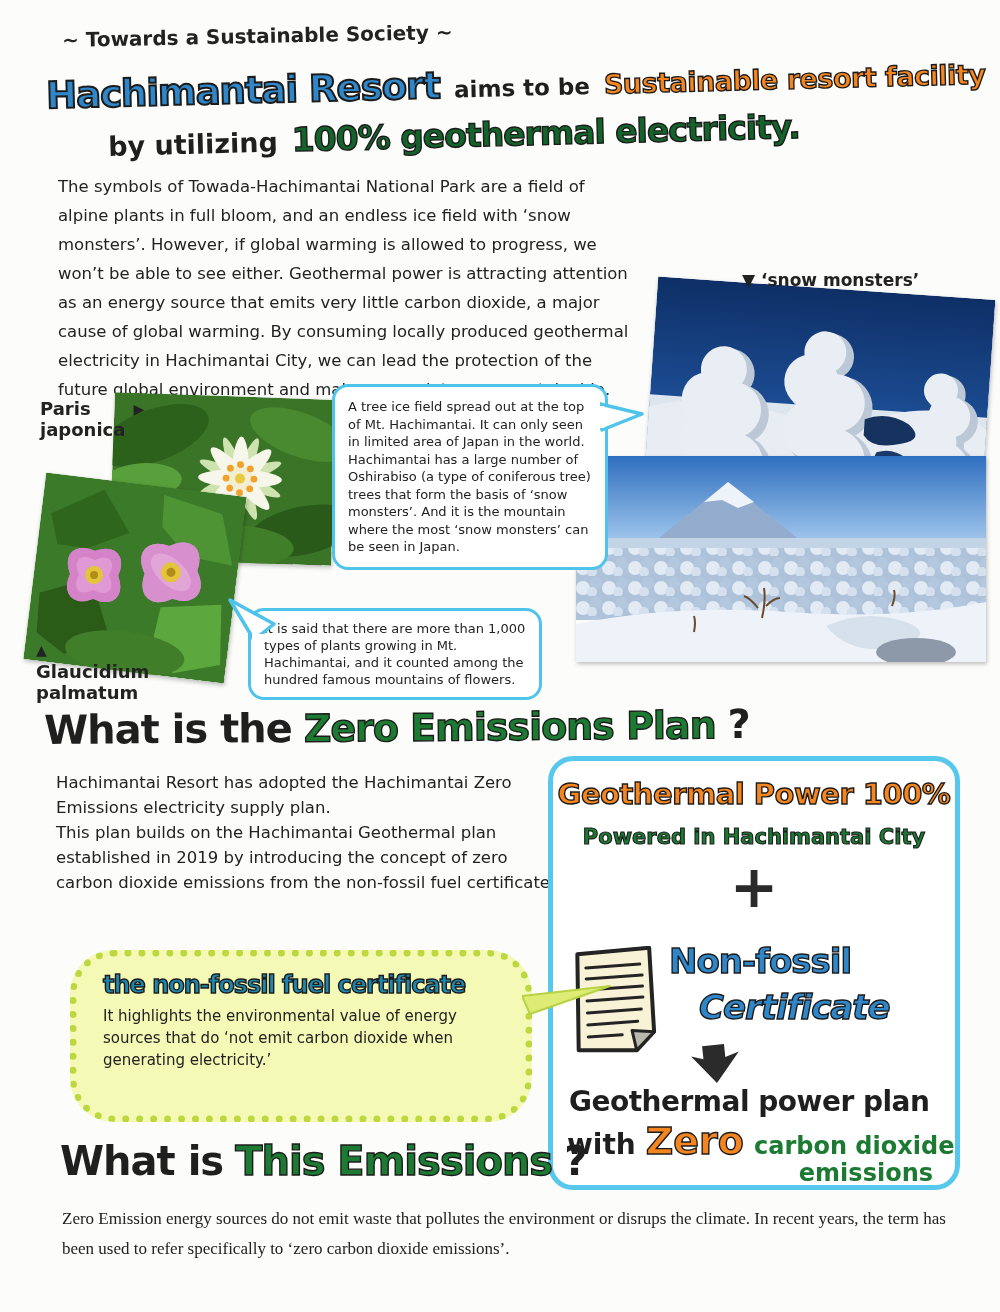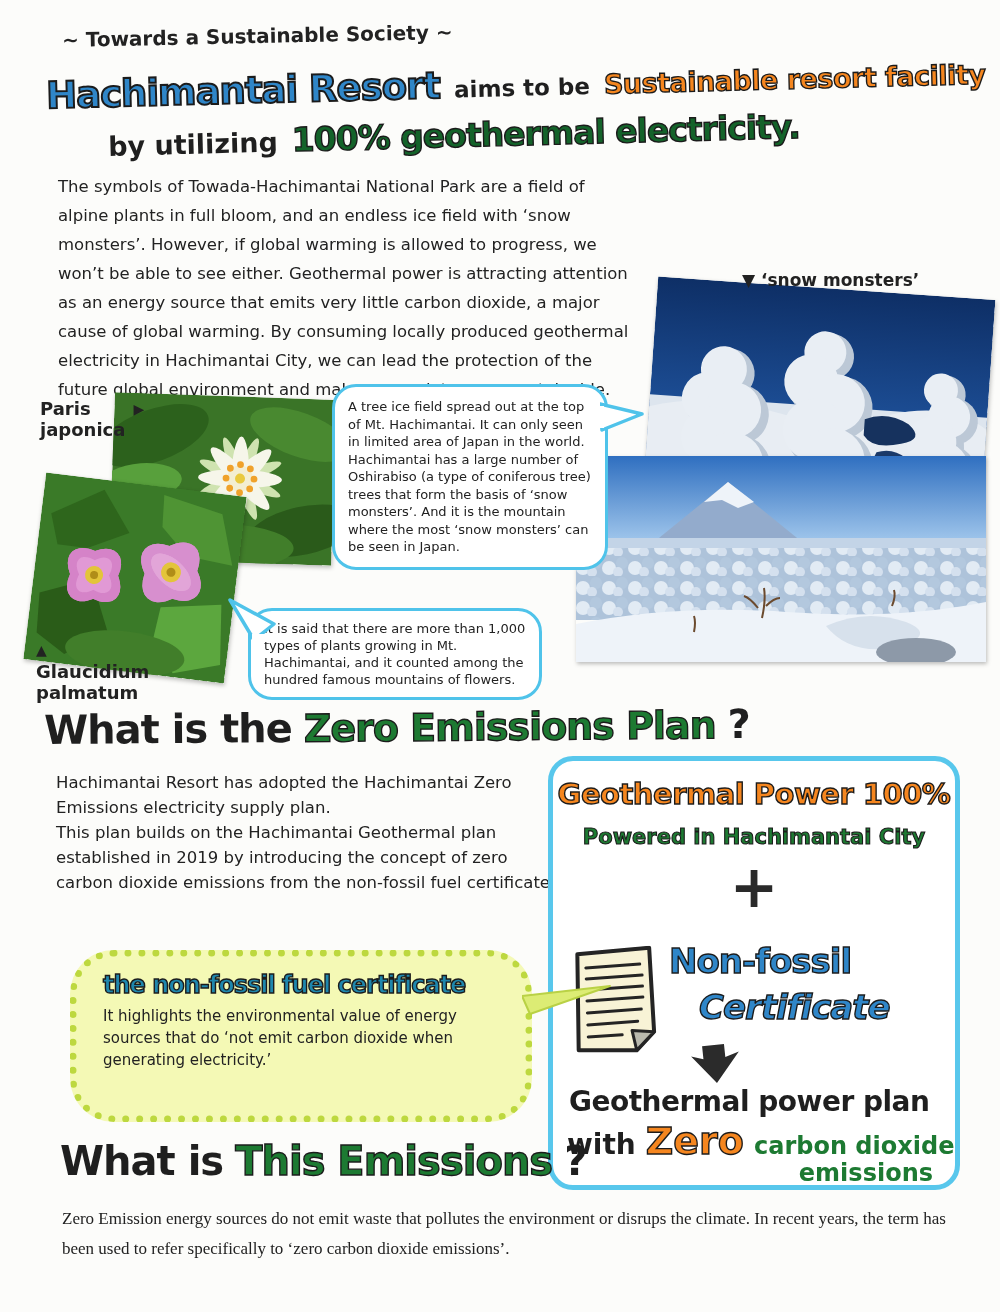--- a/index.html
+++ b/index.html
@@ -9,21 +9,21 @@
   .hand{font-family:"DejaVu Sans",sans-serif;color:#222;}
   .outl{font-weight:800;-webkit-text-stroke:2px #1b1b1b;}
   .outl-thin{font-weight:800;-webkit-text-stroke:1.4px #1b1b1b;}
   .blue{color:#2f86c8;}
   .orange{color:#f5861f;}
   .green{color:#1d7a32;}
   .dkgreen{color:#14632a;}
   .teal{color:#1f87ad;}
   .black-marker{color:#1f1f1f;font-weight:800;}
   .title-row{display:flex;align-items:baseline;gap:14px;white-space:nowrap;}
-  .bubble{background:#ffffff;border:3.5px solid #4fc3ea;border-radius:24px;box-sizing:border-box;z-index:3;}
+  .bubble{background:#ffffff;border:3.5px solid #4fc3ea;border-radius:16px;box-sizing:border-box;z-index:3;}
   .para{white-space:pre-line;}
   .heading-row{display:flex;align-items:baseline;gap:12px;white-space:nowrap;z-index:4;}
   .diagram-box{background:#ffffff;border:5px solid #58c7ec;border-radius:18px;box-sizing:border-box;z-index:2;}
   .cloud{background:#f4f9b5;border:7px dotted #bdd83f;border-radius:44px;box-sizing:border-box;z-index:4;}
   .label-small{font-size:17px;font-weight:600;color:#222;}
   svg{display:block;}
   .photo{box-shadow:1px 2px 4px rgba(0,0,0,0.25);z-index:1;}
 </style>
 </head>
 <body>

